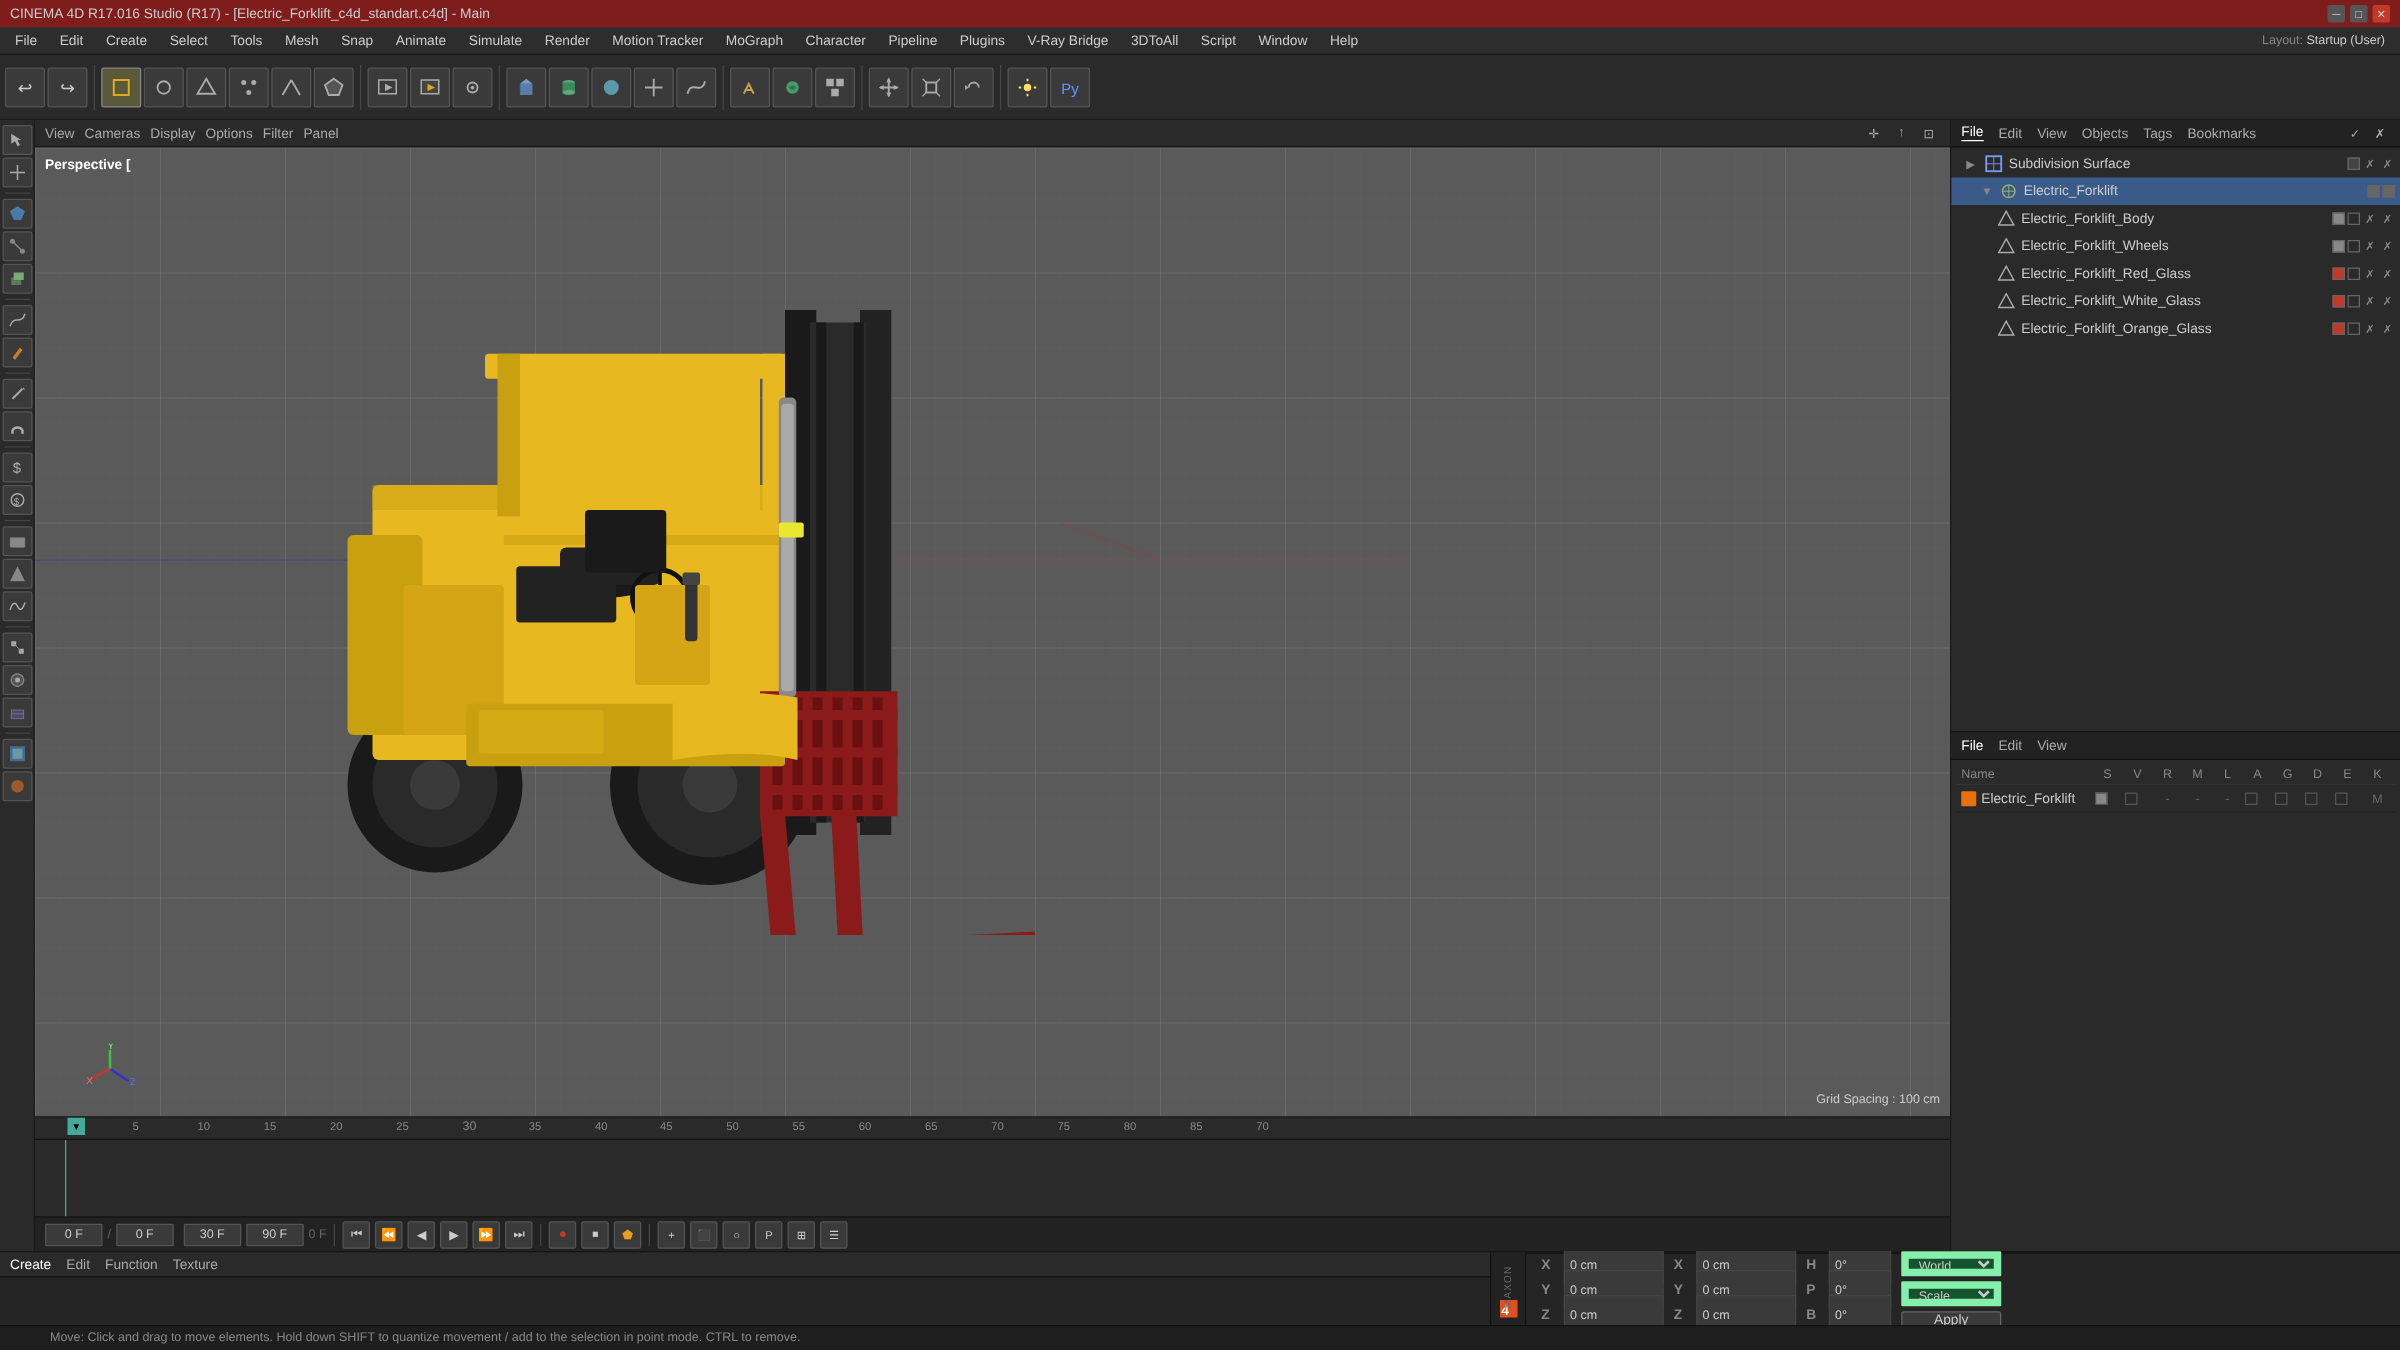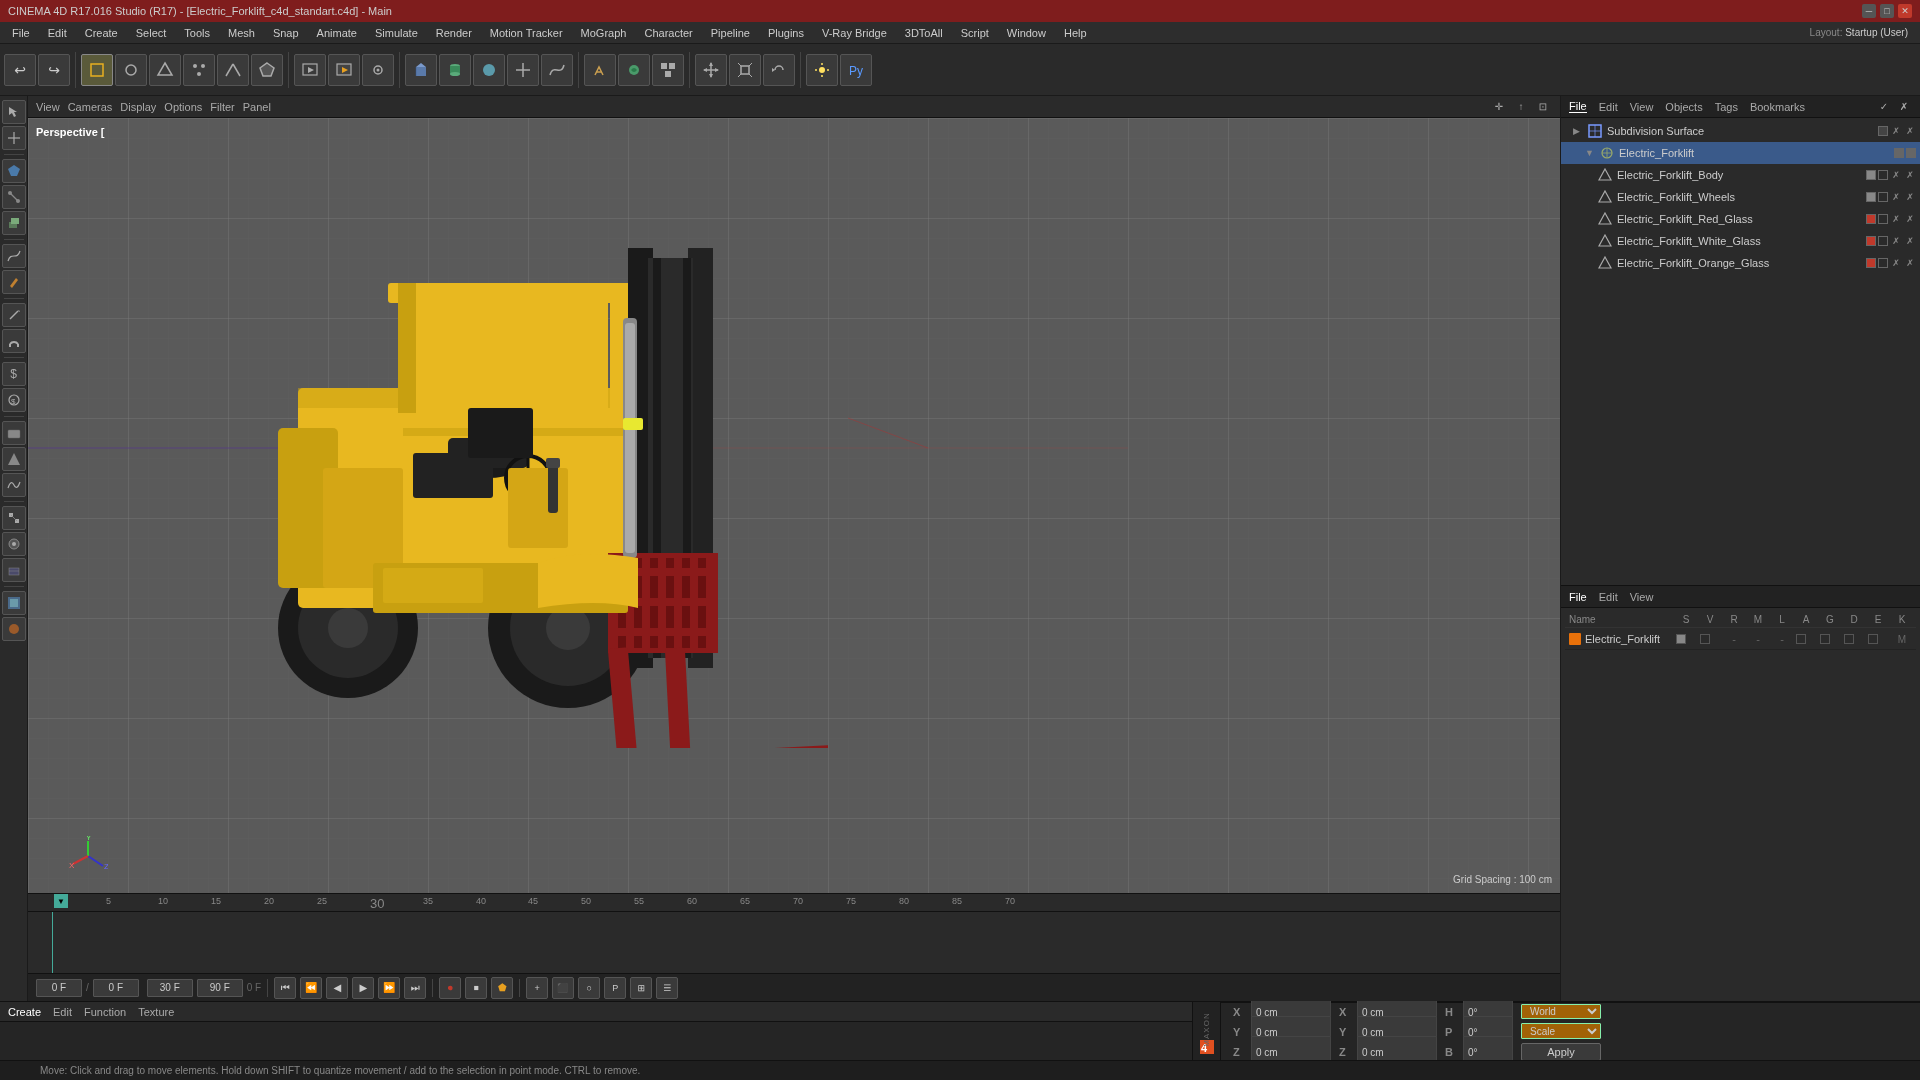--- a/index.html
+++ b/index.html
@@ -205,21 +205,21 @@
     .coord-input {
       width: 80px; height: 32px; background: #3a3a3a; border: 1px solid #444;
       color: #ccc; font-size: 10px; padding: 0 4px; border-radius: 1px;
     }
     .btn-apply {
       width: 80px; height: 22px; background: #3a3a3a; border: 1px solid #666;
       color: #ccc; font-size: 11px; cursor: pointer; border-radius: 2px;
       display: flex; align-items: center; justify-content: center;
     }
     .coord-dropdown {
-      height: 20px; background: #a16207; border: 1px solid #86efac;
+      height: 20px; background: #14532d; border: 6px solid #86efac;
       color: #ccc; font-size: 10px; padding: 0 4px; border-radius: 1px;
       width: 80px; cursor: pointer;
     }
 
     
     #status-bar {
       height: 20px; background: #1e1e1e; border-top: 1px solid #111;
       display: flex; align-items: center; padding: 0 8px;
     }
     #status-text { color: #888; font-size: 10px; padding-left: 32px; }
@@ -678,21 +678,21 @@
       <div id="timeline">
         <div id="timeline-ruler">
           <div style="position:absolute; left:0; right:0; top:0; bottom:0; display:flex;">
 
             <span style="position:absolute; left:28px; font-size:9px; color:#888; top:2px;">0</span>
             <span style="position:absolute; left:78px; font-size:9px; color:#888; top:2px;">5</span>
             <span style="position:absolute; left:130px; font-size:9px; color:#888; top:2px;">10</span>
             <span style="position:absolute; left:183px; font-size:9px; color:#888; top:2px;">15</span>
             <span style="position:absolute; left:236px; font-size:9px; color:#888; top:2px;">20</span>
             <span style="position:absolute; left:289px; font-size:9px; color:#888; top:2px;">25</span>
-            <span style="position:absolute; left:342px; font-size:13px; color:#888; top:2px;">30</span>
+            <span style="position:absolute; left:342px; font-size:10px; color:#888; top:2px;">30</span>
             <span style="position:absolute; left:395px; font-size:9px; color:#888; top:2px;">35</span>
             <span style="position:absolute; left:448px; font-size:9px; color:#888; top:2px;">40</span>
             <span style="position:absolute; left:500px; font-size:9px; color:#888; top:2px;">45</span>
             <span style="position:absolute; left:553px; font-size:9px; color:#888; top:2px;">50</span>
             <span style="position:absolute; left:606px; font-size:9px; color:#888; top:2px;">55</span>
             <span style="position:absolute; left:659px; font-size:9px; color:#888; top:2px;">60</span>
             <span style="position:absolute; left:712px; font-size:9px; color:#888; top:2px;">65</span>
             <span style="position:absolute; left:765px; font-size:9px; color:#888; top:2px;">70</span>
             <span style="position:absolute; left:818px; font-size:9px; color:#888; top:2px;">75</span>
             <span style="position:absolute; left:871px; font-size:9px; color:#888; top:2px;">80</span>

